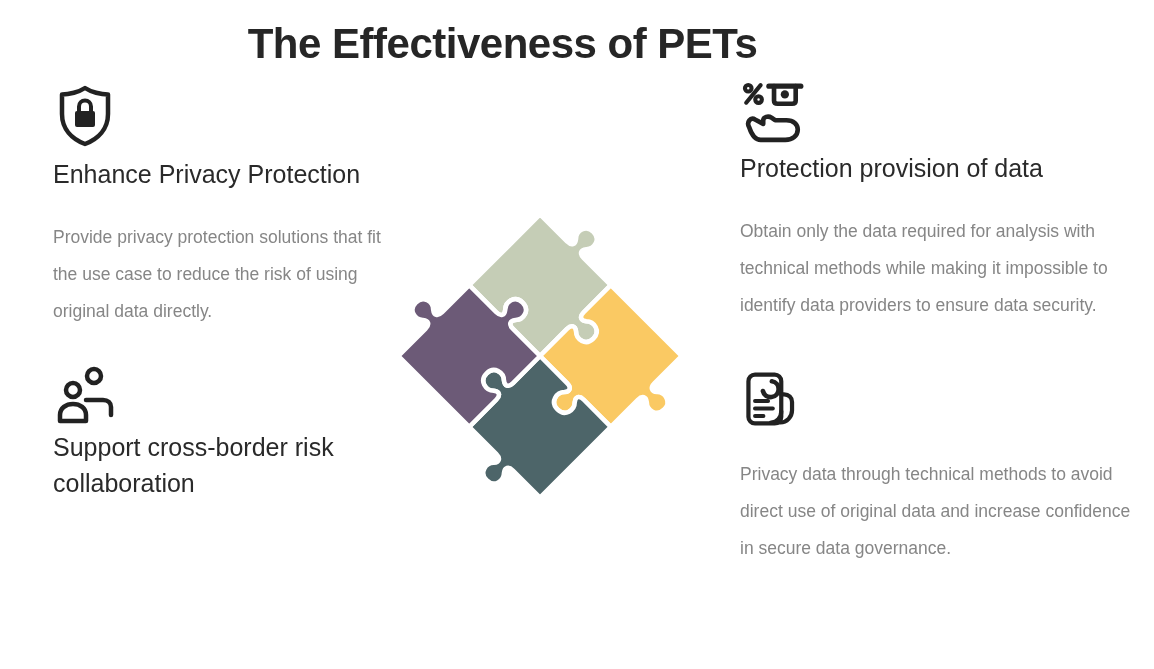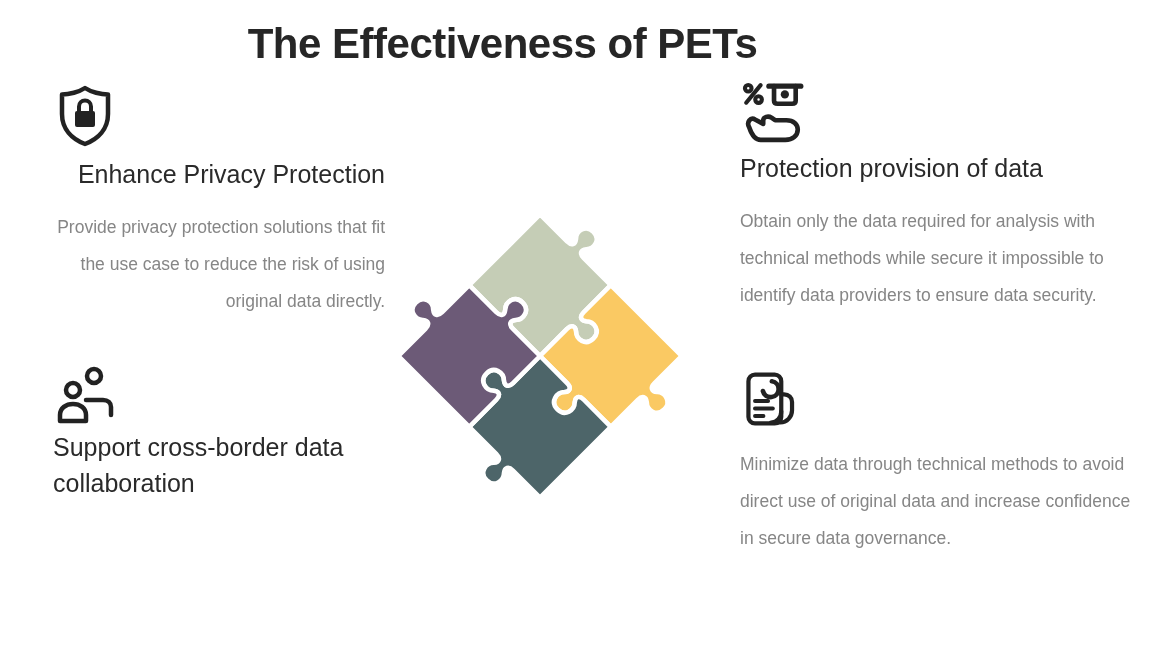--- a/index.html
+++ b/index.html
@@ -10,23 +10,23 @@
   .page-title{
     position:absolute;left:0;top:20px;width:1005px;text-align:center;
     font-size:42px;font-weight:700;color:#262626;letter-spacing:-0.5px;
   }
   .section{position:absolute;}
   .section .icon{display:block;}
   .section h2{
     margin:8px 0 0 0;font-size:25px;font-weight:400;color:#2a2a2a;line-height:1.42;
   }
   .section p{
-    margin:16px 0 0 0;font-size:17.5px;font-weight:400;color:#868686;line-height:37px;
+    margin:26px 0 0 0;font-size:17.5px;font-weight:400;color:#868686;line-height:37px;
   }
-  #sec-enhance{left:53px;top:83px;width:332px;text-align:right;}
+  #sec-enhance{left:53px;top:83px;width:332px;}
   #sec-facilitate{left:740px;top:80px;width:400px;}
   #sec-crossborder{left:53px;top:364px;width:368px;}
   #sec-trust{left:740px;top:370px;width:400px;}
   #sec-facilitate h2{margin-top:5px;}
   #sec-trust h2{margin-top:12px;}
   #sec-crossborder h2{margin-top:4px;}
   #sec-crossborder p{margin-top:10px;}
   .puzzle-wrap{position:absolute;left:358px;top:174px;width:364px;height:364px;}
   svg{display:block;}
 </style>
@@ -55,47 +55,47 @@
         <circle cx="8" cy="8" r="3.2"></circle>
         <circle cx="18" cy="19" r="3.2"></circle>
         <line x1="20" y1="5" x2="6" y2="22"></line>
         <line x1="28" y1="6" x2="59" y2="6" stroke-width="5"></line>
         <path d="M33 6 V20 C33 22 34.5 23 36.5 23 H50.5 C52.5 23 54 22 54 20 V6" stroke-width="4.5"></path>
         <circle cx="43.5" cy="14" r="4" fill="#222222" stroke="none"></circle>
         <path d="M9 46 C6 41 10 35.5 15 38.5 L22.5 42.5 V39.5 C22.5 35.5 27.5 34.5 30.5 36.5 L34 39 H45 C52 39 56 43 56 48 C56 54 51 58 44 58 H20 C14 58 11 52 9 46 Z" stroke-width="4.5"></path>
       </svg>
     </span>
     <h2>Protection provision of data</h2>
-    <p>Obtain only the data required for analysis with technical methods  while secure it impossible to identify data providers to ensure data security.</p>
+    <p>Obtain only the data required for analysis with technical methods  while making it impossible to identify data providers to ensure data security.</p>
   </div>
 
   <div class="section" id="sec-crossborder">
     <span class="icon">
       <svg width="64" height="62" viewBox="0 0 64 62" fill="none" stroke="#222222" stroke-width="4.5" stroke-linecap="round" stroke-linejoin="round">
         <circle cx="41" cy="12" r="7"></circle>
         <path d="M33 36 H50 C55 36 58 39 58 43 V51"></path>
         <circle cx="20" cy="26" r="7"></circle>
         <path d="M7 57 V51 C7 44 13 40 20 40 C27 40 33 44 33 51 V57 Z"></path>
       </svg>
     </span>
-    <h2>Support cross-border data collaboration</h2>
+    <h2>Support cross-border risk collaboration</h2>
   </div>
 
   <div class="section" id="sec-trust">
     <span class="icon">
       <svg width="60" height="60" viewBox="0 0 64 64" fill="none" stroke="#222222" stroke-width="4.5" stroke-linecap="round" stroke-linejoin="round">
         <rect x="9" y="5" width="35" height="52" rx="7"></rect>
         <path d="M34 12 A 8.5 8.5 0 1 1 24.5 22.5" stroke-width="5"></path>
         <line x1="16" y1="33" x2="30" y2="33" stroke-width="4.2"></line>
         <line x1="16" y1="41" x2="35" y2="41" stroke-width="4.2"></line>
         <line x1="16" y1="49" x2="25" y2="49" stroke-width="4.2"></line>
         <path d="M44 26 H47 C52 26 55.5 29.5 55.5 34 V43 C55.5 50 50 56 43 56 H33 C39.5 56 44 50.5 44 44"></path>
       </svg>
     </span>
-    <p>Minimize data through technical methods to avoid direct use of original data and increase confidence in secure data governance.</p>
+    <p>Privacy data through technical methods to avoid direct use of original data and increase confidence in secure data governance.</p>
   </div>
 
   <div class="puzzle-wrap">
     <svg width="364" height="364" viewBox="0 0 400 400">
       <defs>
         <path id="jigsaw-piece" d="M0 0 L42 0 C49 0 51 -4 47 -9 C41 -15 43 -28 55 -28 C67 -28 69 -15 63 -9 C59 -4 61 0 68 0 L110 0 L110 42 C110 49 114 51 119 47 C125 41 138 43 138 55 C138 67 125 69 119 63 C114 59 110 61 110 68 L110 110 L68 110 C61 110 59 106 63 101 C69 95 67 82 55 82 C43 82 41 95 47 101 C51 106 49 110 42 110 L0 110 Z"></path>
       </defs>
       <g transform="rotate(45 200 200)" stroke="#ffffff" stroke-width="5" stroke-linejoin="round">
         <use href="#jigsaw-piece" transform="translate(90 90)" fill="#c5cdb6"></use>
         <use href="#jigsaw-piece" transform="rotate(90 200 200) translate(90 90)" fill="#fac963"></use>

